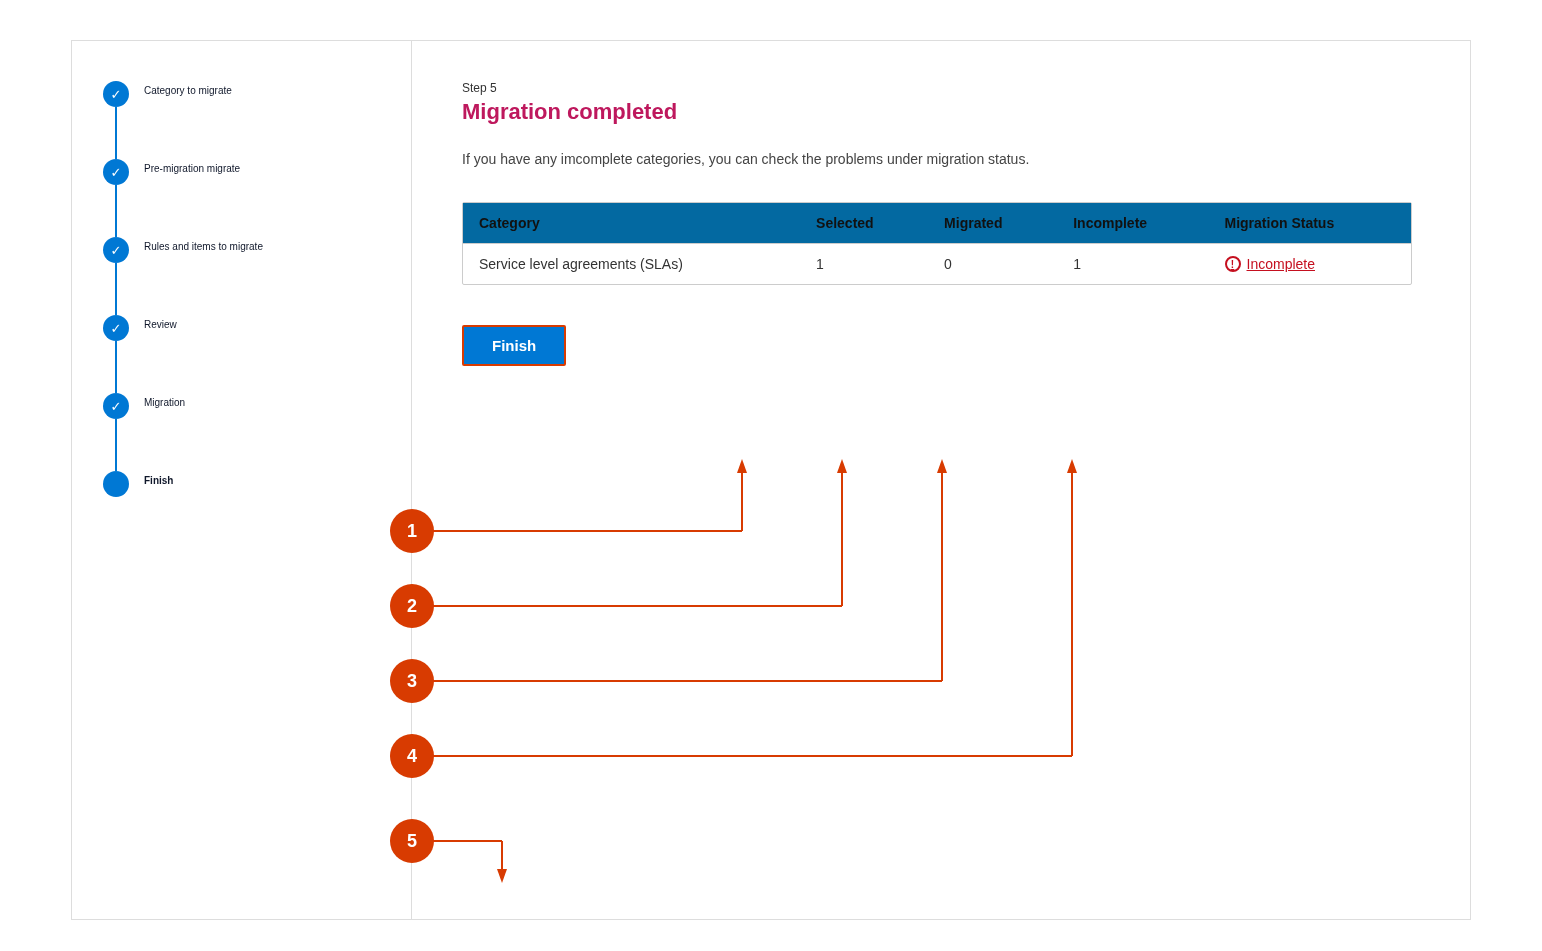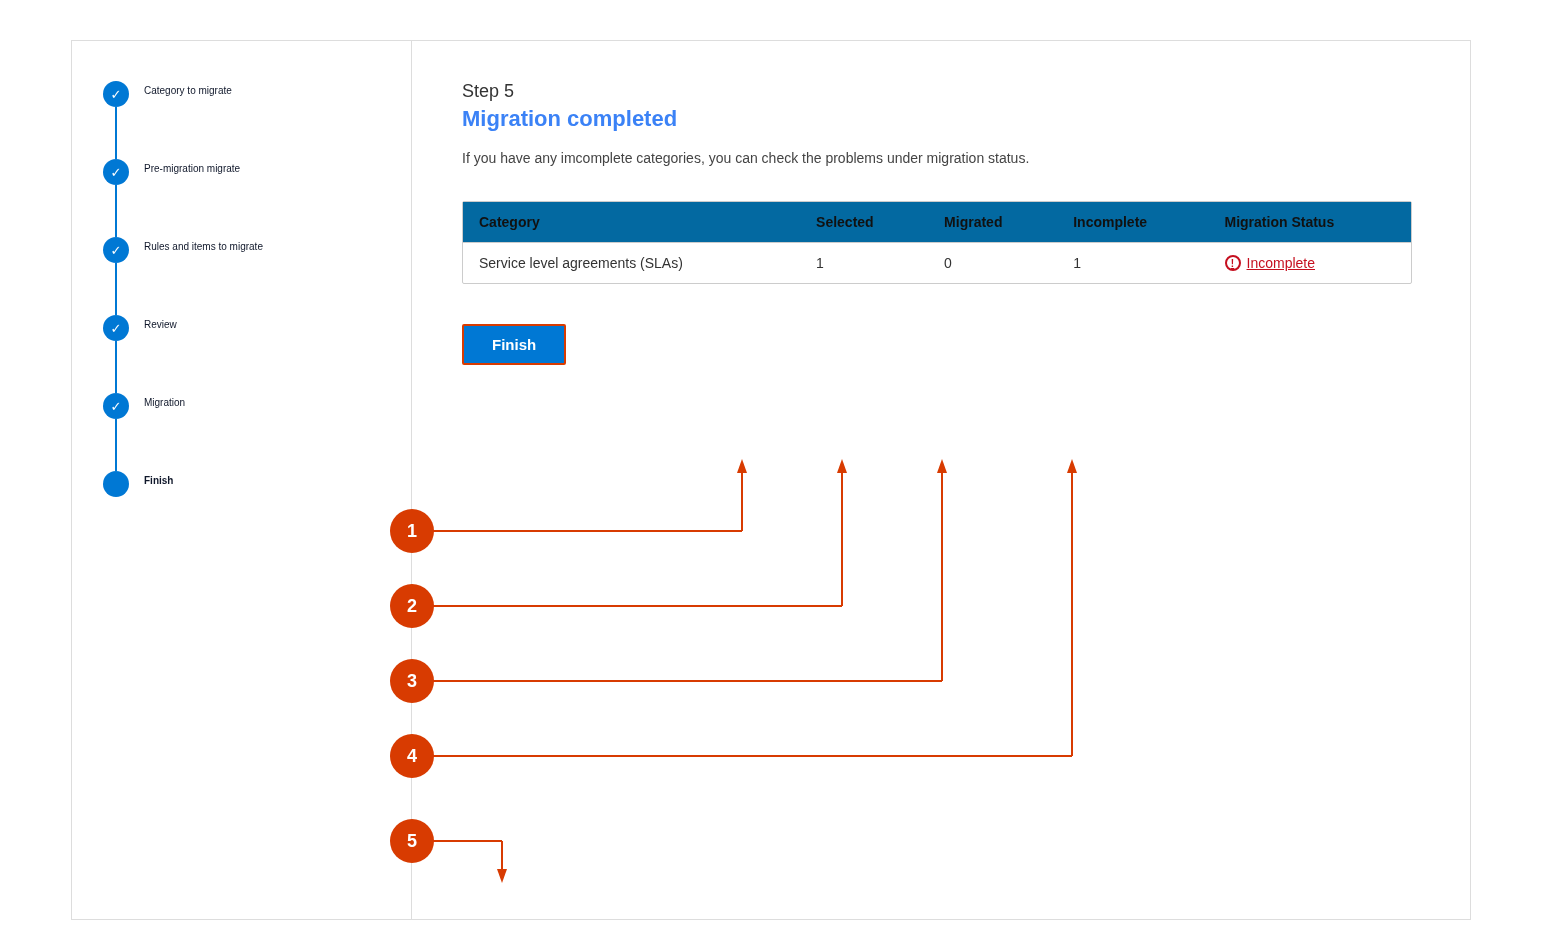--- a/index.html
+++ b/index.html
@@ -74,29 +74,29 @@
     .step-label.bold {
       font-weight: 600;
     }
     
     .main-content {
       flex: 1;
       padding: 40px 50px;
       position: relative;
     }
     .step-subtitle {
-      font-size: 18px;
+      font-size: 12px;
       color: #333;
       margin-bottom: 4px;
     }
     .step-title {
       font-size: 22px;
       font-weight: 700;
-      color: #3b82f6;
-      margin-bottom: 16px;
+      color: #be185d;
+      margin-bottom: 24px;
     }
     .step-description {
       font-size: 14px;
       color: #444;
       margin-bottom: 32px;
       max-width: 700px;
       line-height: 1.5;
     }
     
     .migration-table-wrapper {

